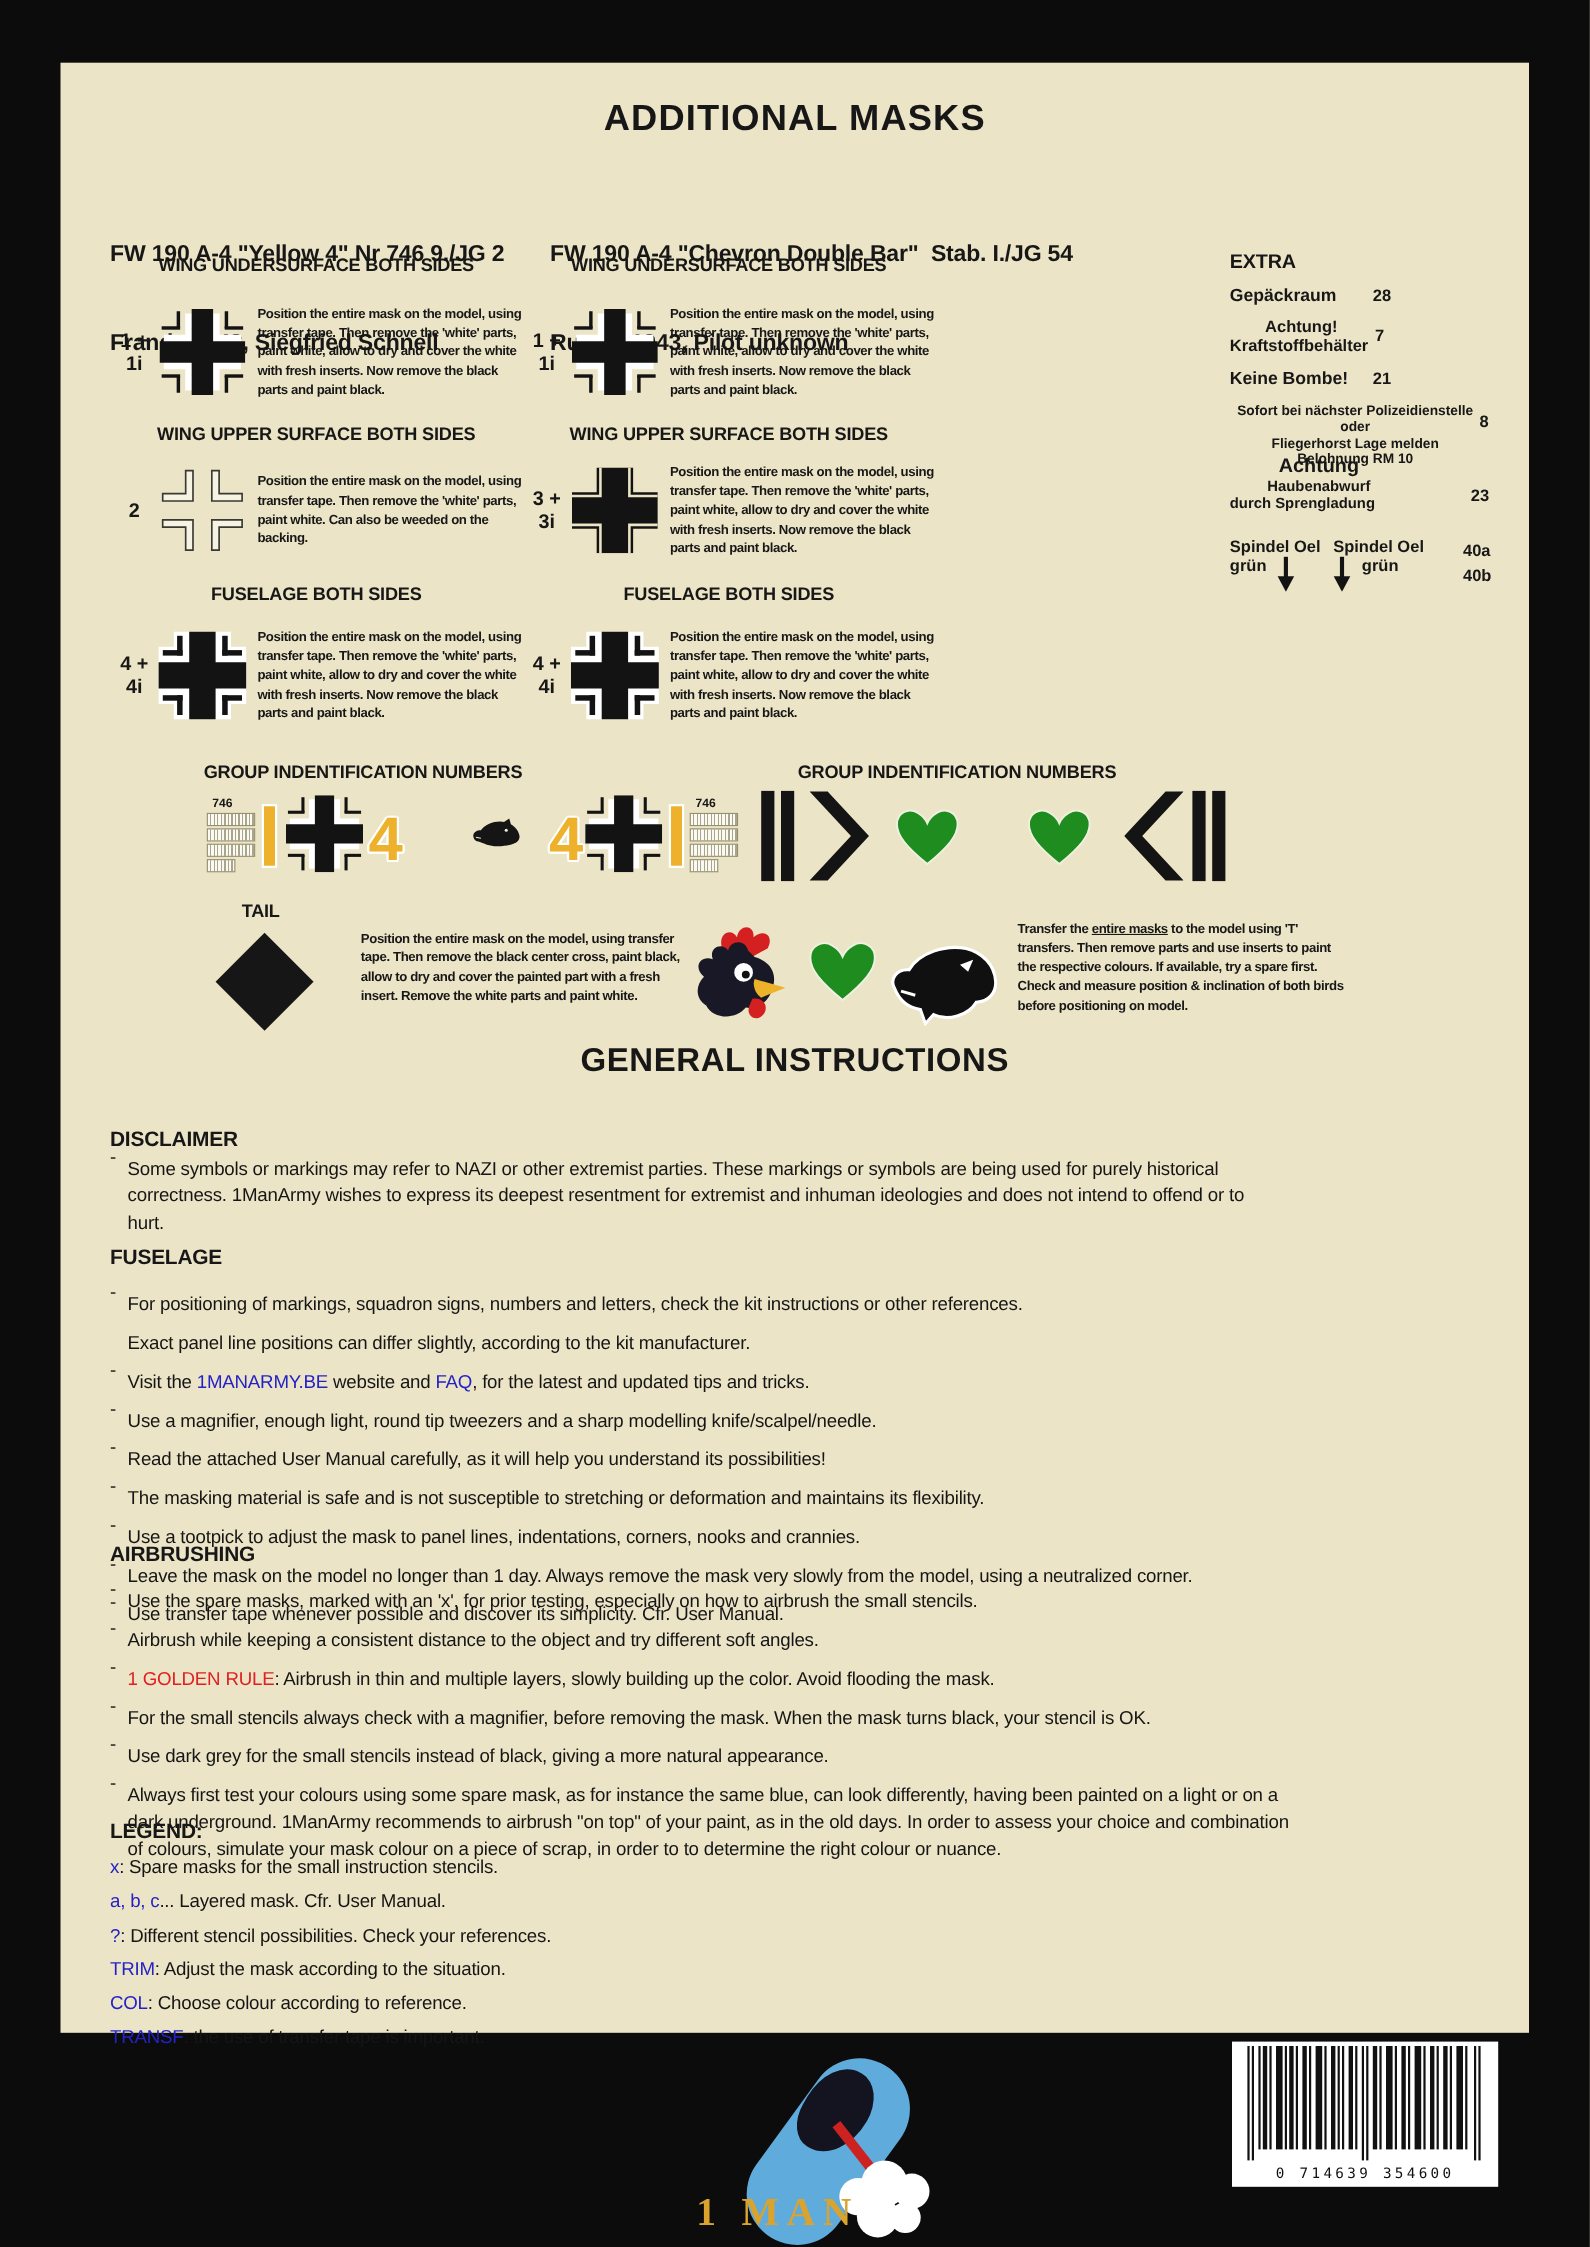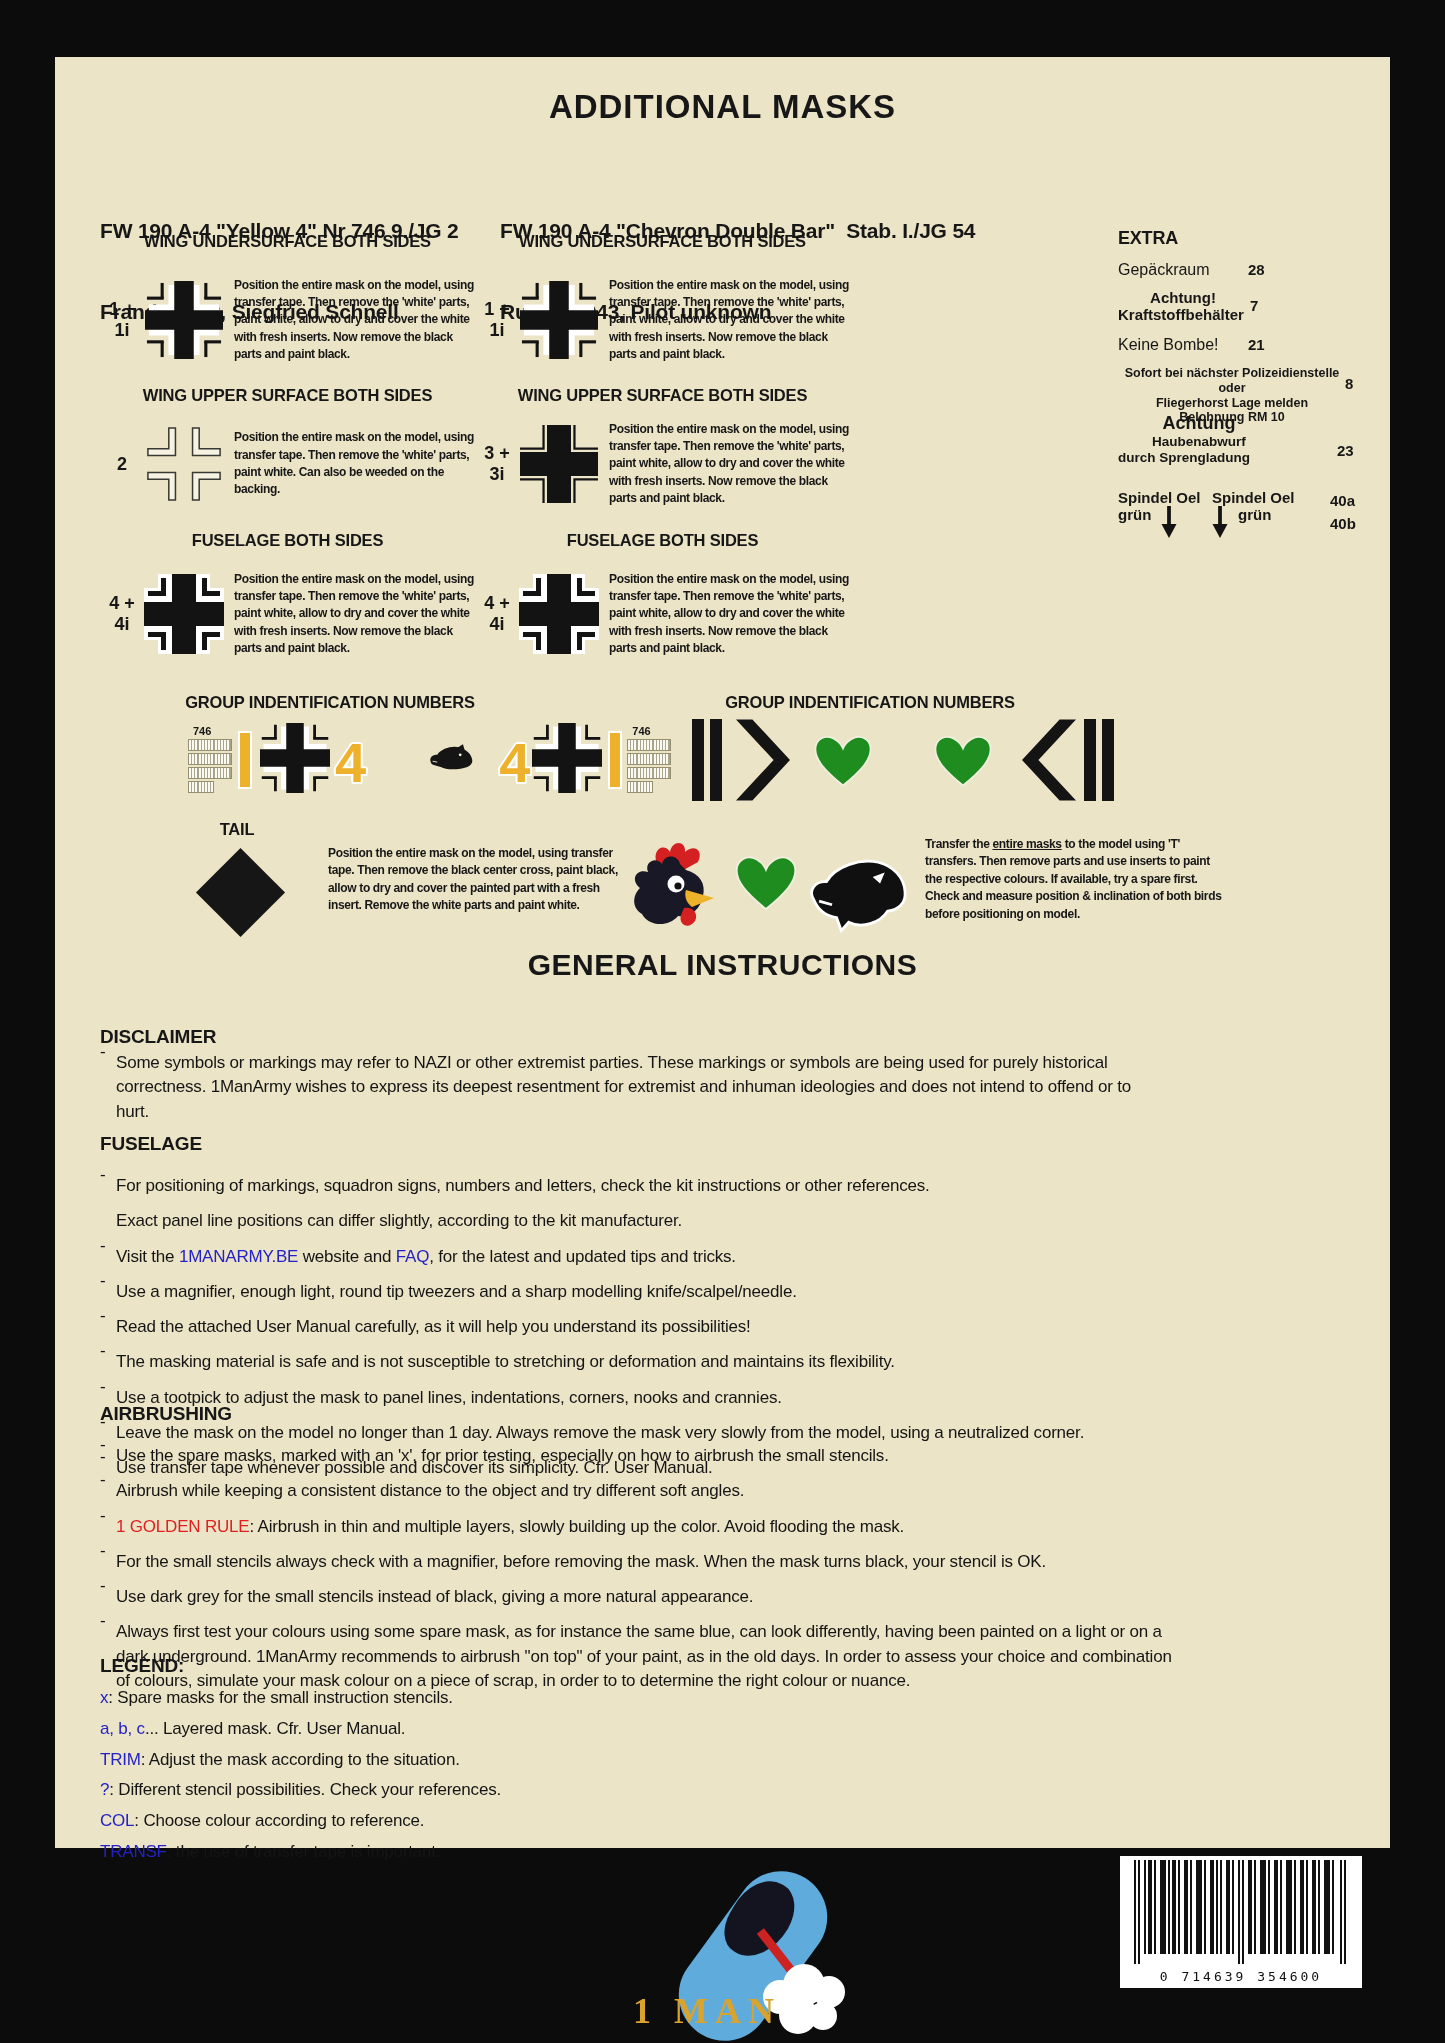--- a/index.html
+++ b/index.html
@@ -26,21 +26,21 @@
   .leg-row{margin-bottom:6.5px;}
   
   .gg{display:flex;align-items:center;height:92px;}
   .ybar{display:inline-block;width:10px;height:54px;background:#eeb12c;box-shadow:0 0 0 2px #fff;}
   .yfour{font-size:56px;font-weight:bold;line-height:0.8;color:#eeb12c;margin-top:6px;
          text-shadow:2px 0 #fff,-2px 0 #fff,0 2px #fff,0 -2px #fff,1.5px 1.5px #fff,-1.5px -1.5px #fff,1.5px -1.5px #fff,-1.5px 1.5px #fff;}
   .stencil-wrap{display:flex;flex-direction:column;}
   .s746{font-size:11px;font-weight:bold;margin:0 0 2px 5px;}
   .sr{display:block;height:10px;margin-bottom:2px;border:1px solid #979070;
       background:repeating-linear-gradient(90deg,#fbfaf2 0 2px,#a9a48c 2px 3.2px);}
-  .extra-name{font-size:16px;font-weight:normal;}
+  .extra-name{font-size:16px;font-weight:bold;}
   .extra-num{font-size:15px;font-weight:bold;}
   .extra-small{font-size:12.5px;font-weight:bold;line-height:1.18;text-align:center;}
   .diamond{width:63px;height:63px;background:#161616;transform:rotate(45deg);}
   
   .logo-txt{font-family:"Liberation Serif",serif;font-weight:bold;font-size:36px;letter-spacing:7px;
             color:#d9a32e;line-height:1.08;white-space:pre;}
   .bomb{position:absolute;left:112px;top:-10px;width:92px;height:188px;background:#5fabdc;border-radius:48px;transform:rotate(36deg);}
   .gorilla{position:absolute;left:136px;top:6px;width:58px;height:82px;background:#141420;border-radius:55% 45% 60% 40%;transform:rotate(30deg);}
   .slash{position:absolute;left:150px;top:86px;width:80px;height:9px;background:#cc2222;transform:rotate(52deg);}
   .cl{position:absolute;background:#fff;border-radius:50%;}
@@ -434,22 +434,22 @@
     <div class="b-row">
         <span class="b-dash">-</span>
         <span class="b-text">Always first test your colours using some spare mask, as for instance the same blue, can look differently, having been painted on a light or on a dark underground. 1ManArmy recommends to airbrush "on top" of your paint, as in the old days. In order to assess your choice and combination of colours, simulate your mask colour on a piece of scrap, in order to to determine the right colour or nuance.</span>
       </div>
   </div>
 
   <div class="abs sub-h" style="left:100px;top:1655px;">LEGEND:</div>
   <div class="abs body-txt" style="left:100px;top:1686px;width:1100px;">
     <div class="leg-row"><span class="lkey">x</span><span>: Spare masks for the small instruction stencils.</span></div>
     <div class="leg-row"><span class="lkey">a, b, c</span><span>... Layered mask. Cfr. User Manual.</span></div>
+    <div class="leg-row"><span class="lkey">?</span><span>: Different stencil possibilities. Check your references.</span></div>
     <div class="leg-row"><span class="lkey">TRIM</span><span>: Adjust the mask according to the situation.</span></div>
-    <div class="leg-row"><span class="lkey">?</span><span>: Different stencil possibilities. Check your references.</span></div>
     <div class="leg-row"><span class="lkey">COL</span><span>: Choose colour according to reference.</span></div>
     <div class="leg-row"><span class="lkey">TRANSF</span><span>: the use of transfer tape is important.</span></div>
   </div>
 
   <div class="abs" style="left:595px;top:1872px;width:290px;height:168px;">
     <div class="bomb"></div>
     <div class="gorilla"></div>
     <div class="slash"></div>
     <span class="cl" style="left:168px;top:108px;width:34px;height:34px;"></span>
     <span class="cl" style="left:188px;top:92px;width:42px;height:42px;"></span>

